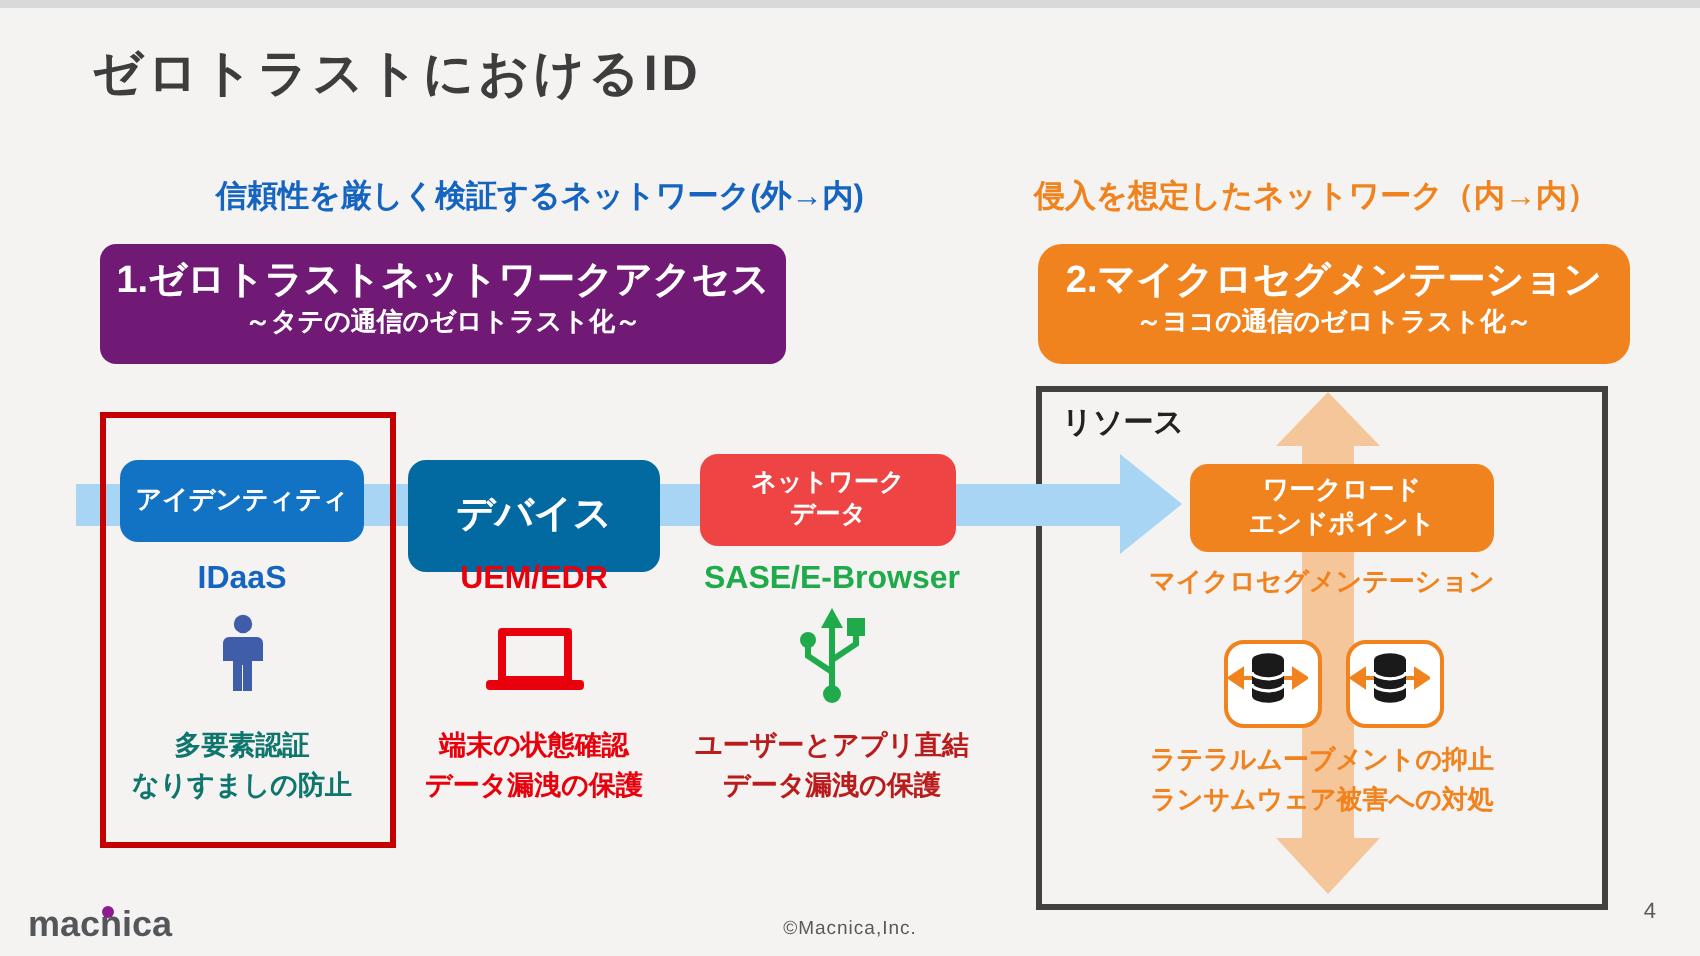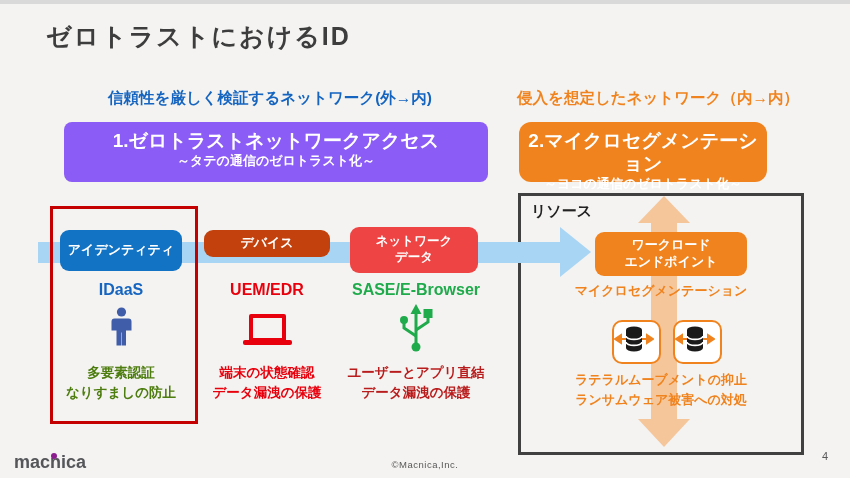--- a/index.html
+++ b/index.html
@@ -7,37 +7,37 @@
   .slide{position:relative;width:850px;height:478px;background:#f4f3f1;overflow:hidden;margin:4px auto;}
   .abs{position:absolute;}
   .ctr{text-align:center;}
   .slide-title{left:46px;top:16px;font-size:25px;font-weight:bold;color:#3d3d3d;letter-spacing:2px;}
   .hdr{top:84px;font-size:15.5px;font-weight:bold;}
   .hdr-left{left:58px;width:424px;color:#1565c0;}
   .hdr-right{left:508px;width:300px;color:#f0831e;}
   .main-box{height:60px;top:118px;color:#fff;font-weight:bold;}
   .main-box .t1{font-size:19px;line-height:1.2;padding-top:8px;}
   .main-box .t2{font-size:13px;line-height:1.25;}
-  .box-blue{left:64px;width:424px;background:#8b5cf6;border-radius:8px;}
-  .box-orange{left:519px;width:248px;background:#f0831e;border-radius:12px;}
+  .box-blue{left:50px;width:343px;background:#701a75;border-radius:8px;}
+  .box-orange{left:519px;width:296px;background:#f0831e;border-radius:12px;}
   
   .h-band{left:38px;top:238px;width:522px;height:21px;background:#a9d5f4;z-index:1;}
   .h-head{left:560px;top:223px;width:0;height:0;border-top:25px solid transparent;border-bottom:25px solid transparent;border-left:31px solid #a9d5f4;z-index:1;}
   
   .cat{color:#fff;font-weight:bold;border-radius:9px;z-index:2;display:flex;align-items:center;justify-content:center;line-height:1.25;}
   .cat-id{left:60px;top:226px;width:122px;height:41px;background:#1272c4;font-size:13px;}
-  .cat-dev{left:204px;top:226px;width:126px;height:27px;background:#c2410c;font-size:13px;}
+  .cat-dev{left:204px;top:226px;width:126px;height:56px;background:#0369a1;font-size:19px;}
   .cat-net{left:350px;top:223px;width:128px;height:46px;background:#ef4444;font-size:12.5px;white-space:pre-line;}
   .red-frame{left:50px;top:202px;width:142px;height:212px;border:3px solid #c40000;z-index:3;background:transparent;}
   .prod{top:277px;font-size:16px;font-weight:bold;z-index:2;}
   .prod-1{left:50px;width:142px;color:#1565c0;}
   .prod-2{left:197px;width:140px;color:#e8000d;}
   .prod-3{left:345px;width:142px;color:#1faa4b;}
   .desc{top:359px;font-size:13.5px;font-weight:bold;line-height:1.45;white-space:pre-line;z-index:2;}
-  .desc-1{left:40px;width:162px;color:#4d7c0f;}
+  .desc-1{left:40px;width:162px;color:#0f766e;}
   .desc-2{left:187px;width:160px;color:#e8000d;}
   .desc-3{left:335px;width:162px;color:#b91c1c;}
   .icon-wrap{z-index:2;}
   
   .laptop-screen{position:absolute;left:6px;top:0;width:29px;height:20px;border:4px solid #e8000d;border-radius:2px;background:transparent;}
   .laptop-base{position:absolute;left:0;top:26px;width:49px;height:5px;background:#e8000d;border-radius:2px;}
   
   .resource{left:518px;top:189px;width:280px;height:256px;border:3px solid #404040;background:#f4f3f1;z-index:0;}
   .res-label{left:10px;top:6px;font-size:15px;font-weight:600;color:#222;}
   .v-band{left:130px;top:24px;width:26px;height:200px;background:#f6c69b;z-index:0;}

